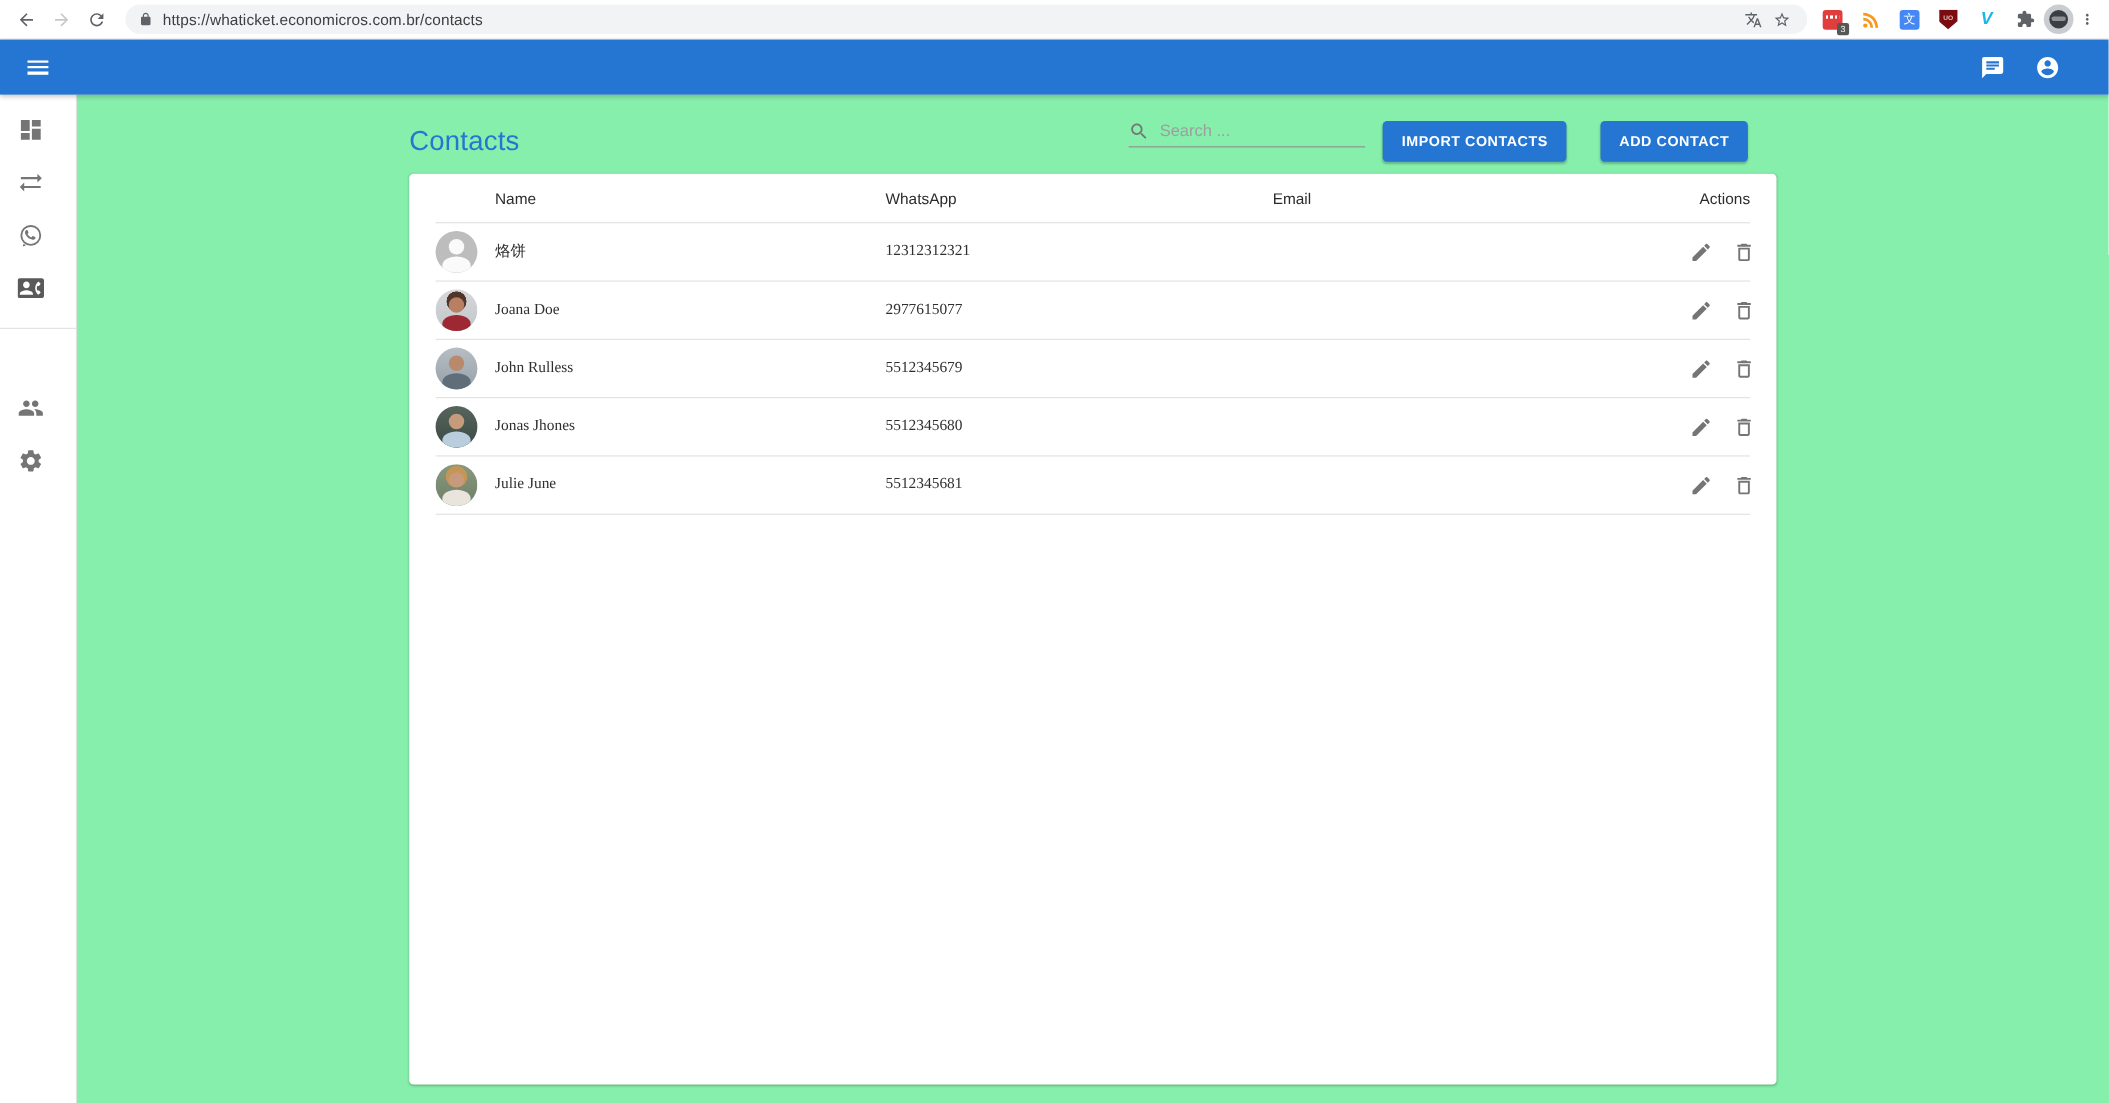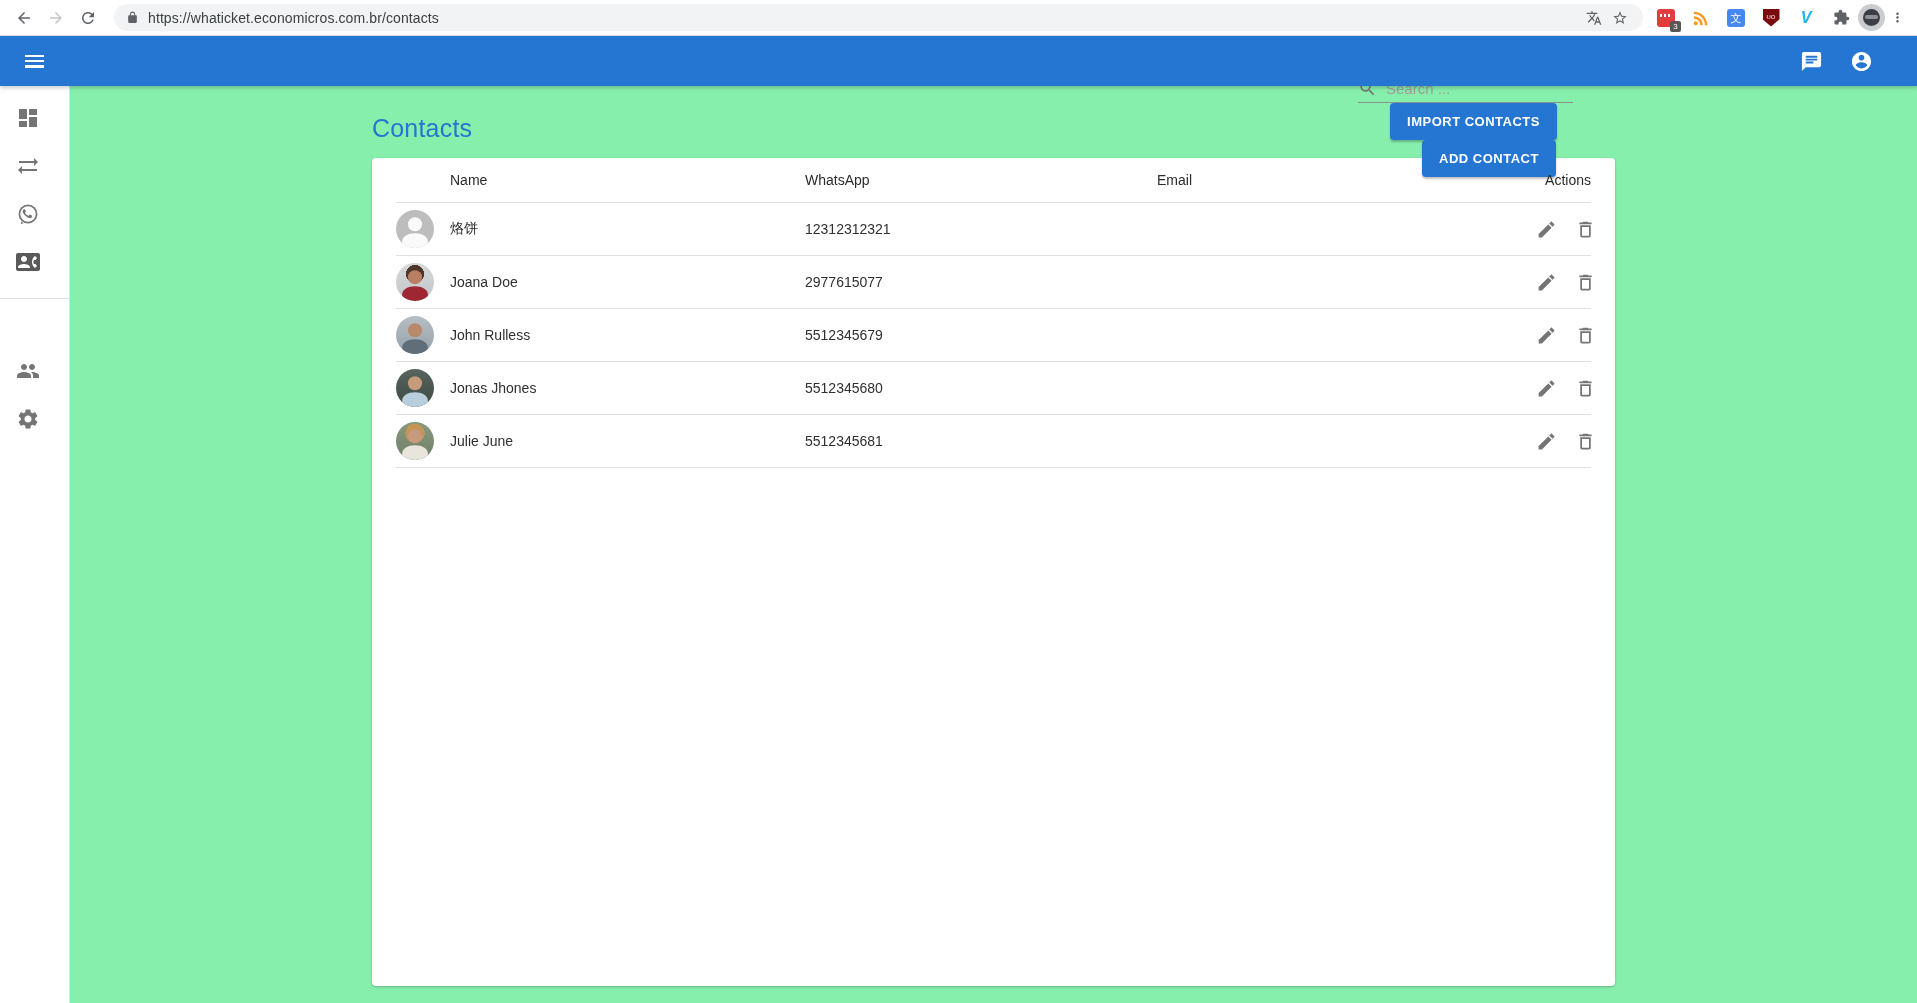--- a/index.html
+++ b/index.html
@@ -69,41 +69,41 @@
   .side-item svg{ width:24px; height:24px; fill:#757575; }
   .side-item.active svg{ fill:#5a5a5a; }
   .side-divider{ height:1px; background:#e0e0e0; margin:12px 0 0 0; }
   .side-spacer{ height:48px; }
 
   
   .main{ position:absolute; top:86px; left:70px; right:0; bottom:0; background:#86efac; }
   .content{ width:1243px; margin:0 auto; }
   .page-header{ display:flex; align-items:center; height:72px; padding-top:12px; }
   .page-title{ font-size:25px; font-weight:400; color:#2576d2; letter-spacing:.2px; }
-  .header-right{ margin-left:auto; display:flex; align-items:center; padding-right:26px;flex-direction:column; }
+  .header-right{ margin-left:auto; display:flex; align-items:flex-start; padding-right:26px; }
   .searchbox{ display:flex; align-items:center; border-bottom:1px solid #8d8d8d; width:215px;
     padding-bottom:4px; margin-right:16px; }
   .searchbox svg{ width:19px; height:19px; fill:#757575; flex:none; margin-right:9px; }
   .searchbox input{ border:none; outline:none; background:transparent; font-size:15px;
     color:#424242; width:100%; font-family:"Liberation Sans",sans-serif; }
   .searchbox input::placeholder{ color:#9e9e9e; }
   .btn{ background:#2576d2; color:#fff; border:none; border-radius:4px; height:37px;
     padding:0 17px; font-size:13px; font-weight:700; letter-spacing:.5px; cursor:pointer;
     box-shadow:0 2px 2px rgba(0,0,0,.24); font-family:"Liberation Sans",sans-serif; }
   .btn + .btn{ margin-left:31px; }
 
   
   .card{ background:#fff; border-radius:4px; height:828px;
     box-shadow:0 1px 3px rgba(0,0,0,.12),0 1px 2px rgba(0,0,0,.14); padding:0 24px; overflow:hidden; }
   .trow{ display:grid; grid-template-columns:54px 355px 352px 374px 1fr; align-items:center; }
   .thead{ height:45px; border-bottom:1px solid #e0e0e0; }
   .thead .cell{ font-size:14px; font-weight:400; color:#2b2b2b; }
   .cell{ font-size:14px; color:#2f2f2f; }
   .cell.actions{ text-align:right; }
-  .tbody .trow{ height:53px; border-bottom:1px solid #e0e0e0; }
+  .tbody .trow{ height:53px; border-bottom:1px solid #e0e0e0;font-family:Liberation Serif, serif; }
   .avatar{ width:38px; height:38px; border-radius:50%; overflow:hidden; position:relative; }
   .avatar svg{ position:absolute; inset:0; width:100%; height:100%; }
   .av-default{ background:#bdbdbd; --head:#fafafa; --body:#fafafa; }
   .av-cassio{ background:linear-gradient(140deg,#3e7a43 0%,#1d2c34 38%,#0f171e 100%); --head:#caa183; --body:#26343d; }
   .av-joana{ background:radial-gradient(circle at 50% 29%,#50352a 0 27%,transparent 28%),linear-gradient(#d5d7d9,#c3c7ca); --head:#b97f63; --body:#9d2733; }
   .av-john{ background:linear-gradient(#b6bec4,#97a1a9); --head:#b88a6b; --body:#5f6e79; }
   .av-jonas{ background:linear-gradient(#57655d,#3c4943); --head:#c59b7b; --body:#b8cedd; }
   .av-julie{ background:radial-gradient(circle at 50% 30%,#c59556 0 29%,transparent 30%),linear-gradient(#88997e,#6e7f67); --head:#c79a7d; --body:#e9e5dc; }
   .row-actions{ display:flex; justify-content:flex-end; gap:9px; }
   .act-btn{ width:30px; height:30px; border:none; background:transparent; border-radius:50%;

